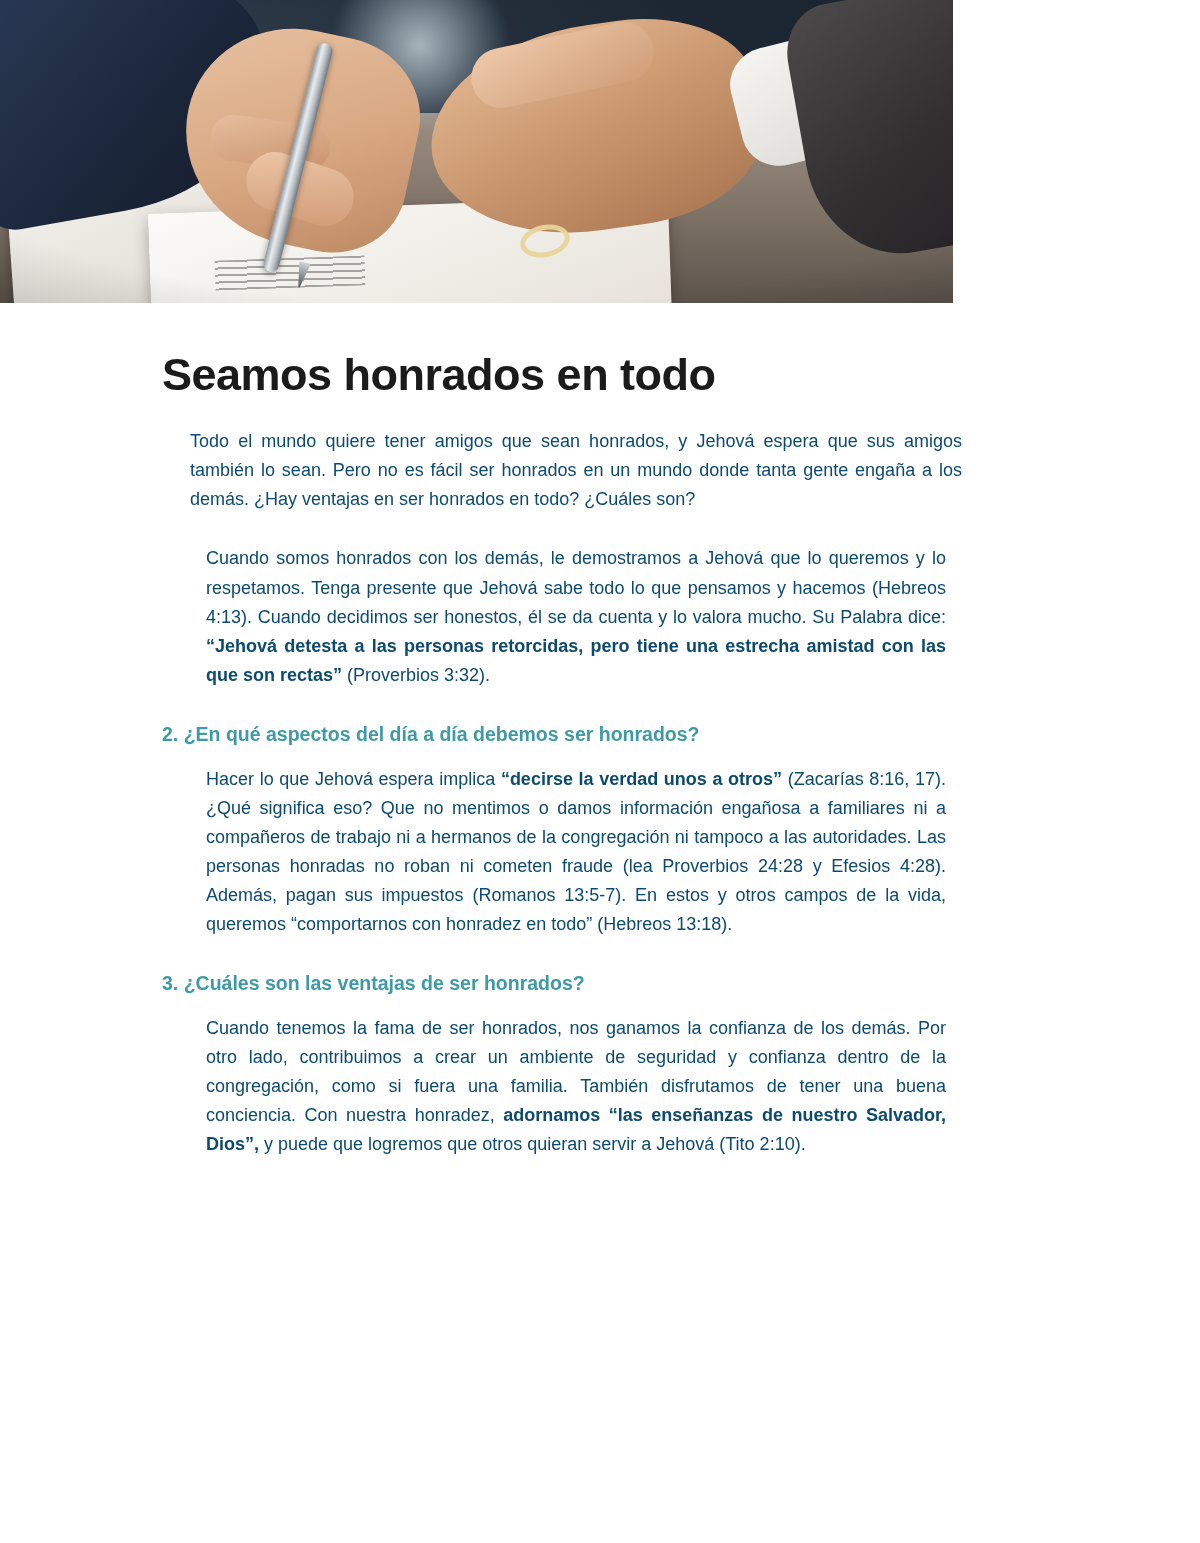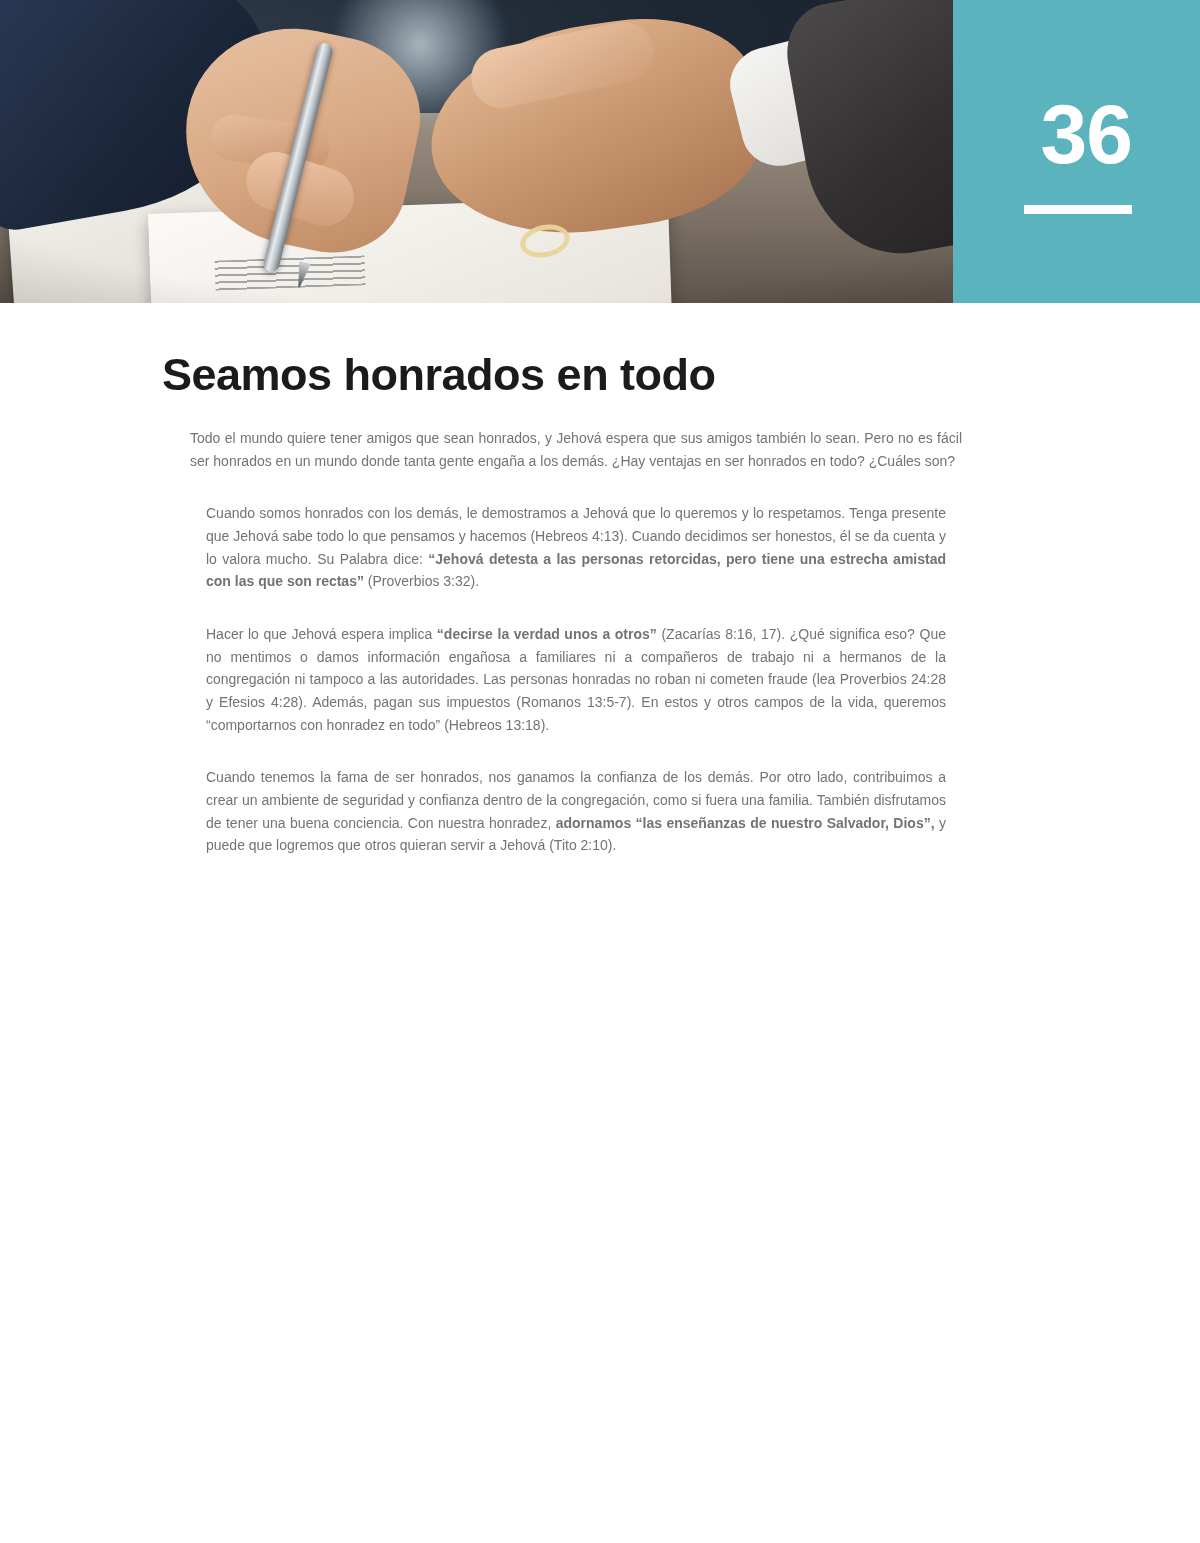--- a/index.html
+++ b/index.html
@@ -242,23 +242,23 @@
     font-weight: 700;
     letter-spacing: -.5px;
     color: #1b1b1b;
   }
   .content {
     margin: 26px 0 0 190px;
     width: 772px;
   }
   p {
     margin: 0;
-    font-size: 14px;
+    font-size: 18px;
     line-height: 1.62;
-    color: #737373;
+    color: #0c4a6e;
     text-align: justify;
     text-justify: inter-word;
   }
   .intro {
     margin-bottom: 30px;
   }
   .qa {
     position: relative;
     margin-bottom: 30px;
   }
@@ -301,39 +301,43 @@
     <div class="ph-finger-1"></div>
     <div class="ph-pen"></div>
     <div class="ph-pen-tip"></div>
     <div class="ph-hand-right"></div>
     <div class="ph-thumb-right"></div>
     <div class="ph-ring"></div>
     <div class="ph-sleeve-right"></div>
     <div class="ph-suit-right"></div>
     <div class="ph-layer ph-vignette"></div>
   </div>
-  <div class="hero-number-block">
-    <div class="hero-number">36</div>
-    <div class="hero-number-rule"></div>
-  </div>
 </div>
 
 <div class="article">
   <h1 class="title">Seamos honrados en todo</h1>
 
   <div class="content">
 
     <p class="intro">Todo el mundo quiere tener amigos que sean honrados, y Jehová espera que sus amigos también lo sean. Pero no es fácil ser honrados en un mundo donde tanta gente engaña a los demás. ¿Hay ventajas en ser honrados en todo? ¿Cuáles son?</p>
 
     <div class="qa">
       <p class="answer"><span>Cuando somos honrados con los demás, le demostramos a Jehová que lo queremos y lo respetamos. Tenga presente que Jehová sabe todo lo que pensamos y hacemos (Hebreos 4:13). Cuando decidimos ser honestos, él se da cuenta y lo valora mucho. Su Palabra dice: </span><b>“Jehová detesta a las personas retorcidas, pero tiene una estrecha amistad con las que son rectas”</b><span> (Proverbios 3:32).</span></p>
     </div>
 
     <div class="qa">
+      <p class="q-heading">
+        <span class="q-num">2.</span>
+        <span>¿En qué aspectos del día a día debemos ser honrados?</span>
+      </p>
       <p class="answer"><span>Hacer lo que Jehová espera implica </span><b>“decirse la verdad unos a otros”</b><span> (Zacarías 8:16, 17). ¿Qué significa eso? Que no mentimos o damos información engañosa a familiares ni a compañeros de trabajo ni a hermanos de la congregación ni tampoco a las autoridades. Las personas honradas no roban ni cometen fraude (lea Proverbios 24:28 y Efesios 4:28). Además, pagan sus impuestos (Romanos 13:5-7). En estos y otros campos de la vida, queremos “comportarnos con honradez en todo” (Hebreos 13:18).</span></p>
     </div>
 
     <div class="qa">
+      <p class="q-heading">
+        <span class="q-num">3.</span>
+        <span>¿Cuáles son las ventajas de ser honrados?</span>
+      </p>
       <p class="answer"><span>Cuando tenemos la fama de ser honrados, nos ganamos la confianza de los demás. Por otro lado, contribuimos a crear un ambiente de seguridad y confianza dentro de la congregación, como si fuera una familia. También disfrutamos de tener una buena conciencia. Con nuestra honradez, </span><b>adornamos “las enseñanzas de nuestro Salvador, Dios”,</b><span> y puede que logremos que otros quieran servir a Jehová (Tito 2:10).</span></p>
     </div>
 
   </div>
 </div>
 
 </body></html>

